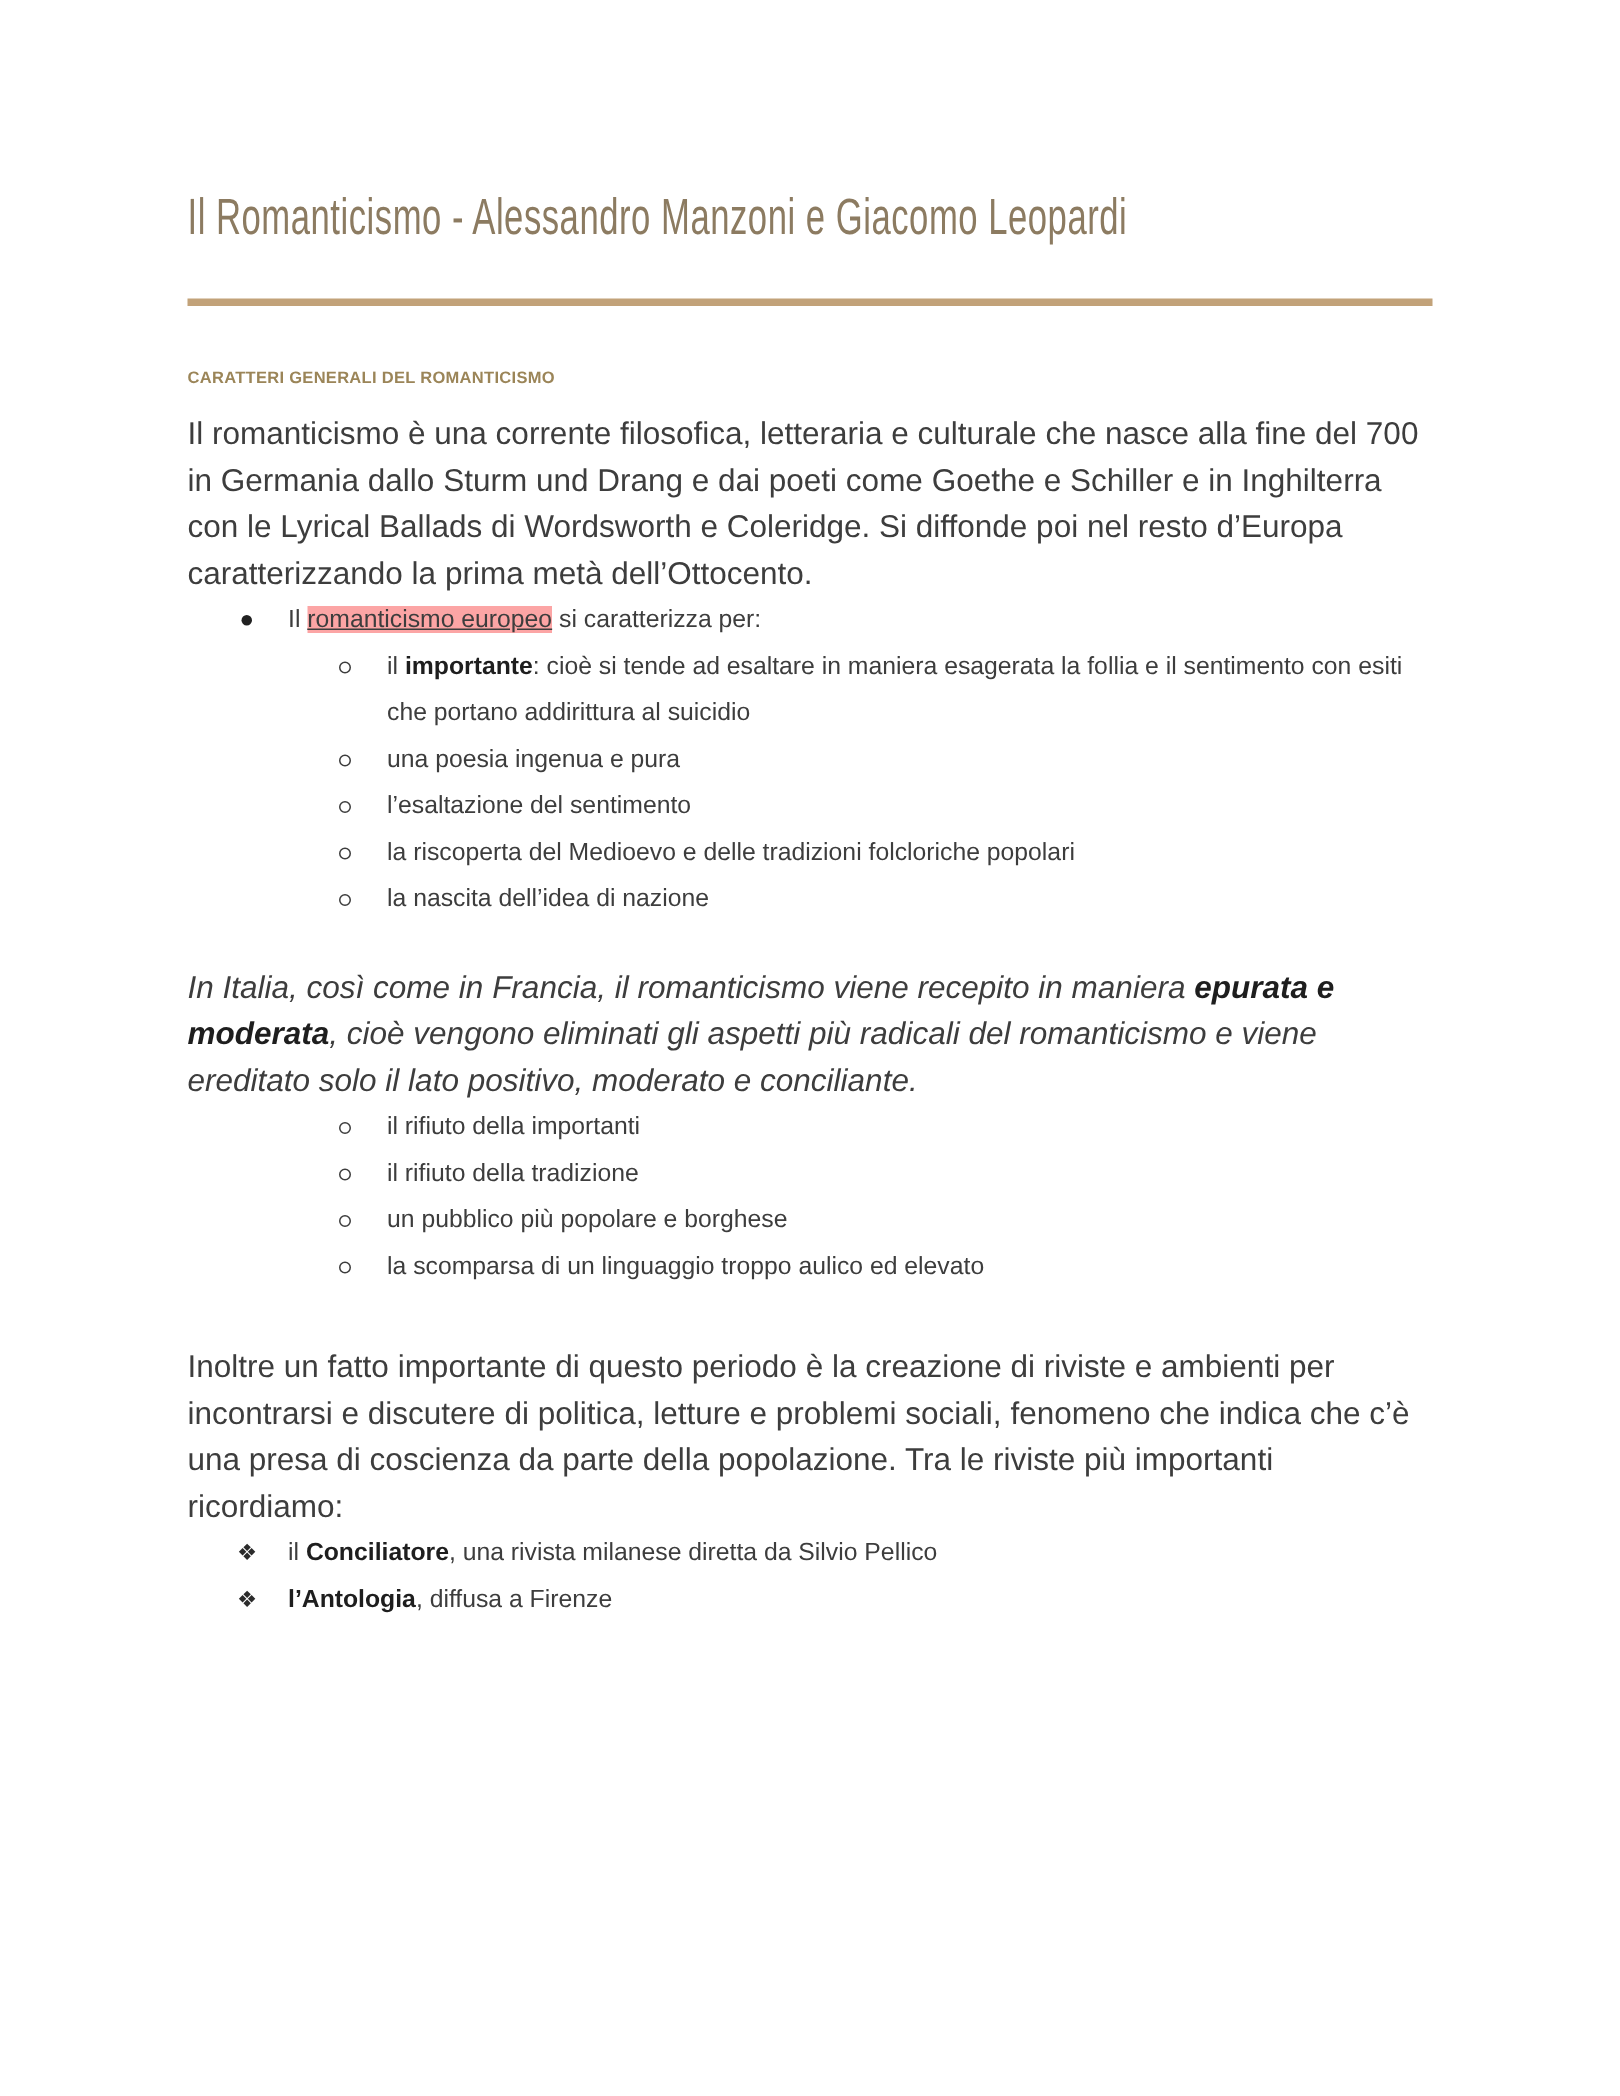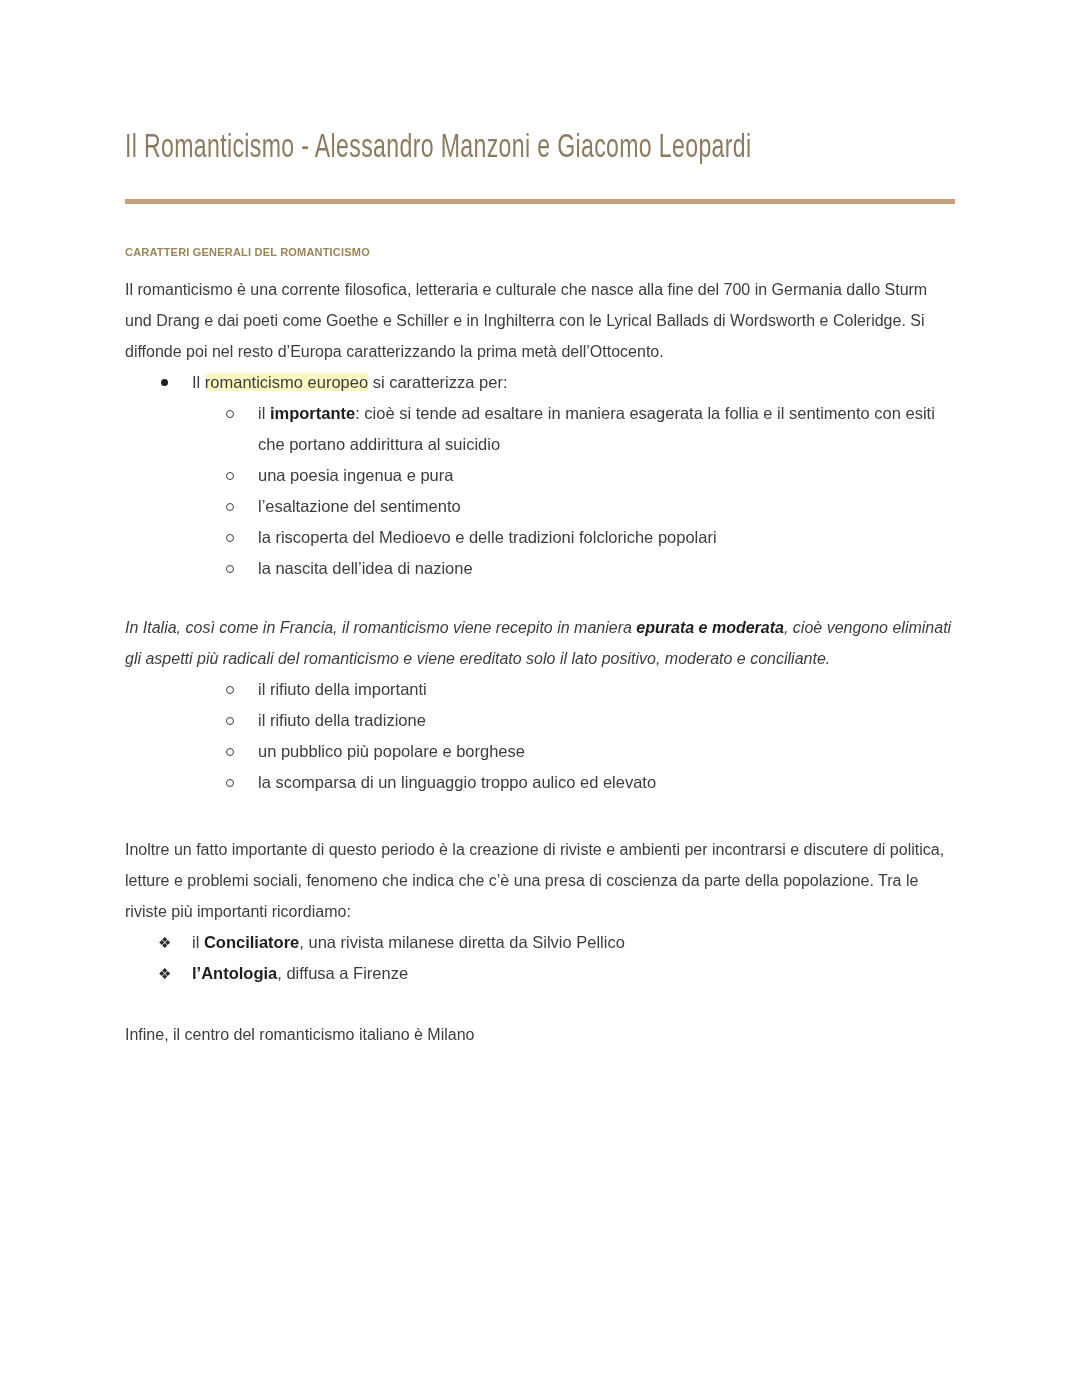--- a/index.html
+++ b/index.html
@@ -45,30 +45,30 @@
     margin: 38px 0 0 0;
     font-size: 11px;
     line-height: 20px;
     font-weight: 700;
     letter-spacing: 0.2px;
     color: #9b8558;
   }
   
   .para {
     margin: 0;
-    font-size: 16px;
+    font-size: 21px;
     line-height: 31px;
     color: #3d3d3d;
   }
   .p-intro   { margin-top: 12px; }
   .p-italia  { margin-top: 28px; font-style: italic; }
   .p-riviste { margin-top: 36px; }
   .p-finale  { margin-top: 30px; }
   .seg-bold { font-weight: 700; color: #1e1e1e; }
-  .seg-hl   { background: #fef9c3; }
+  .seg-hl   { background: #fca5a5; text-decoration: underline; }
   
   ul.blist {
     list-style: none;
     margin: 0;
     padding: 0;
   }
   ul.blist li {
     position: relative;
     font-size: 16.5px;
     line-height: 31px;

